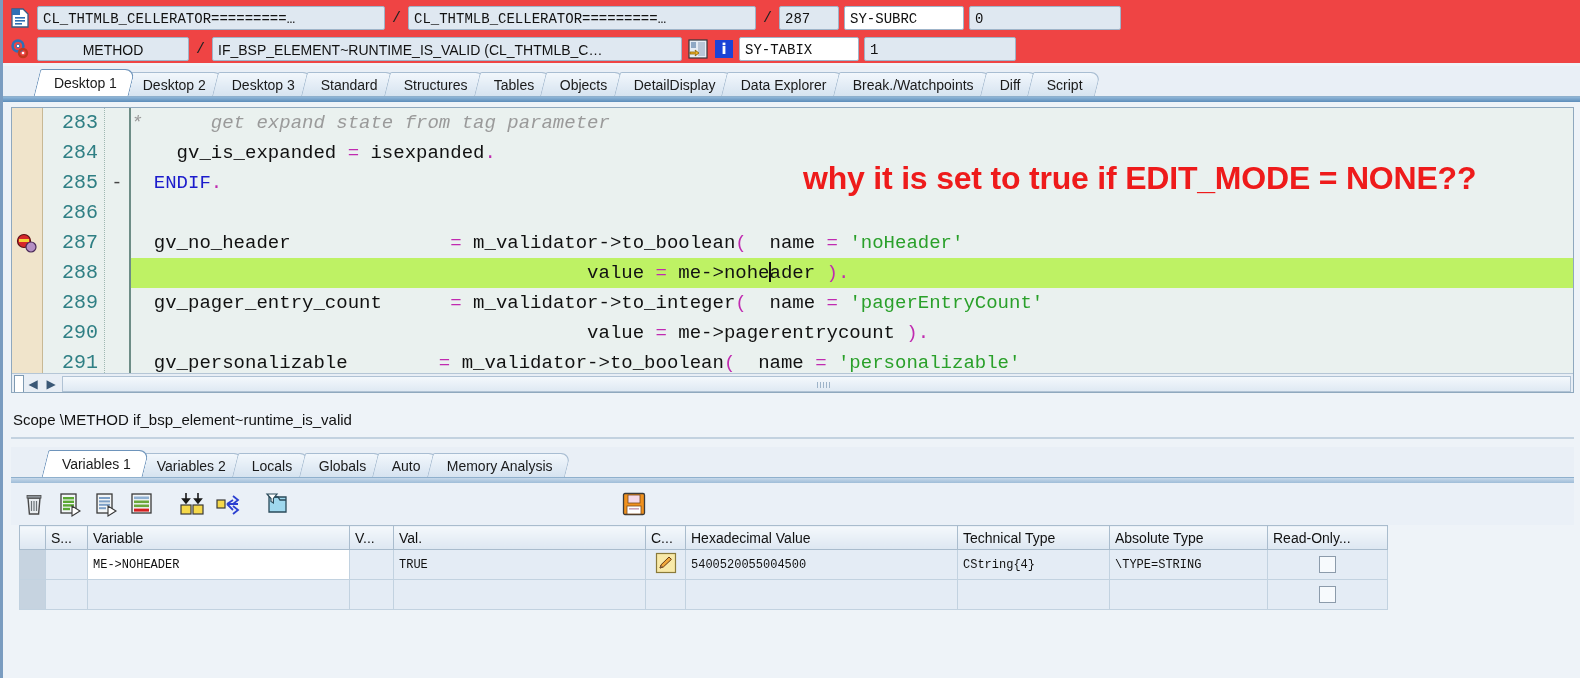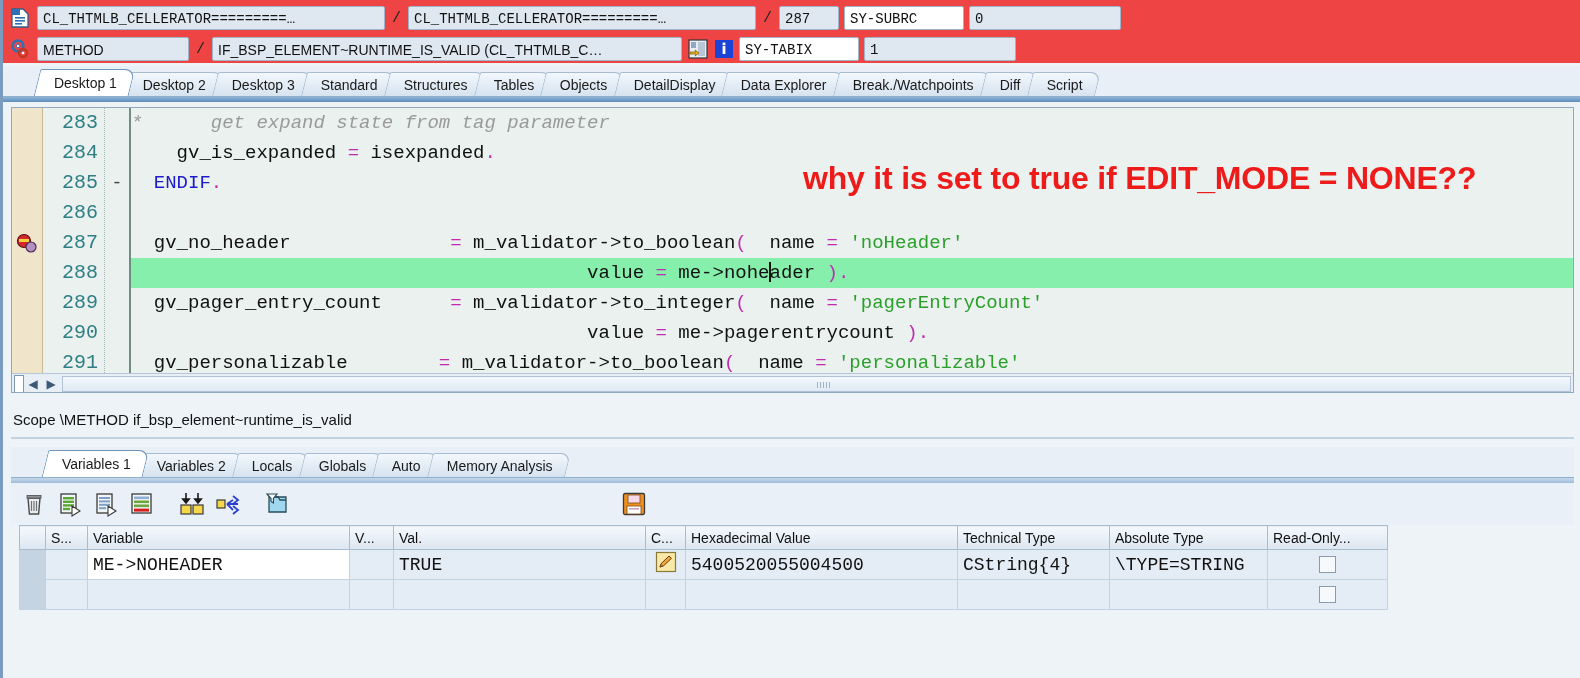--- a/index.html
+++ b/index.html
@@ -65,21 +65,21 @@
   .sep {
     margin: 0 7px 0 2px;
     font-family: "Liberation Mono", monospace;
     font-size: 15px;
     color: #222;
   }
   .w-prog  { width: 348px; }
   .w-line  { width: 60px; }
   .w-sysn  { width: 120px; }
   .w-sysv  { width: 152px; }
-  .w-evt   { width: 152px; }
+  .w-evt   { width: 152px; text-align: center; }
   .w-meth  { width: 470px; }
   .mini-btn {
     width: 22px; height: 22px;
     margin-right: 4px;
     flex: 0 0 auto;
   }
 
   
   .tabstrip {
     position: relative;
@@ -172,21 +172,21 @@
   }
   .ln {
     height: 30px;
     line-height: 30px;
     font-family: "Liberation Mono", monospace;
     font-size: 19px;
     white-space: pre;
     color: #111;
   }
   .ln.num { color: #2f7f84; font-size: 20px; }
-  .ln.hl { background: #86efac; }
+  .ln.hl { background: #bef264; }
   .fold-mark { color: #444; font-size: 18px; }
 
   .tok-cmt  { color: #9a9a9a; font-style: italic; }
   .tok-kw   { color: #1c1ccc; }
   .tok-op   { color: #c02bb0; }
   .tok-str  { color: #2aa02a; }
   .tok-pl   { color: #111111; }
   .caret {
     display: inline-block;
     width: 0;
@@ -301,21 +301,21 @@
     white-space: nowrap;
     overflow: hidden;
     box-sizing: border-box;
   }
   .vtable td {
     border: 1px solid #c2d2e0;
     height: 30px;
     padding: 0 5px;
     background: #e4ecf5;
     font-family: "Liberation Mono", monospace;
-    font-size: 18px;
+    font-size: 12px;
     color: #111;
     white-space: nowrap;
     overflow: hidden;
     box-sizing: border-box;
   }
   .vtable td.sel-col {
     background: #c6d3e0;
     padding: 0;
   }
   .vtable td.white-cell { background: #ffffff; }

